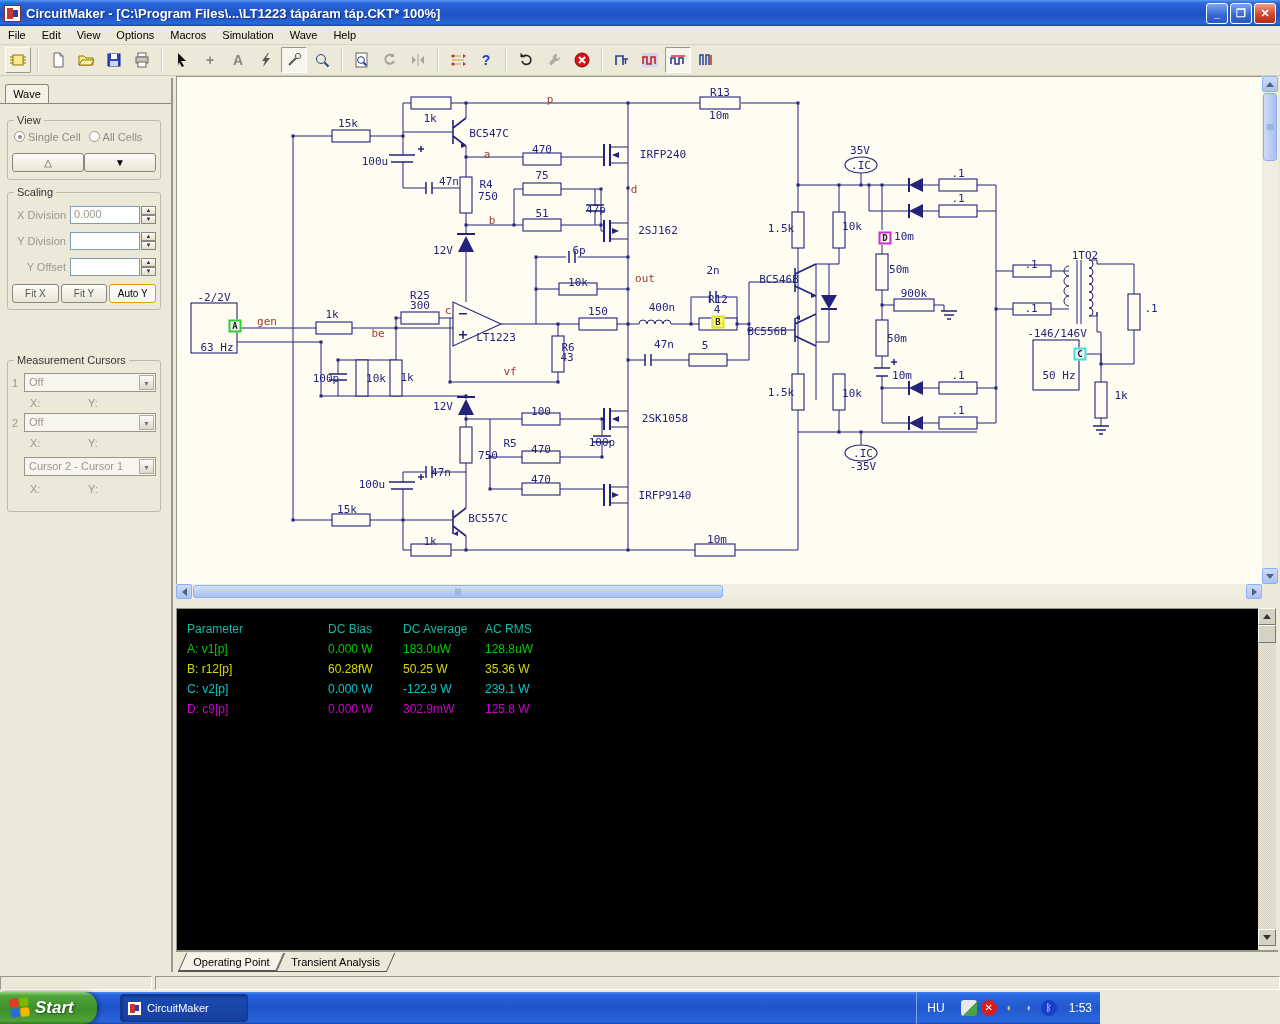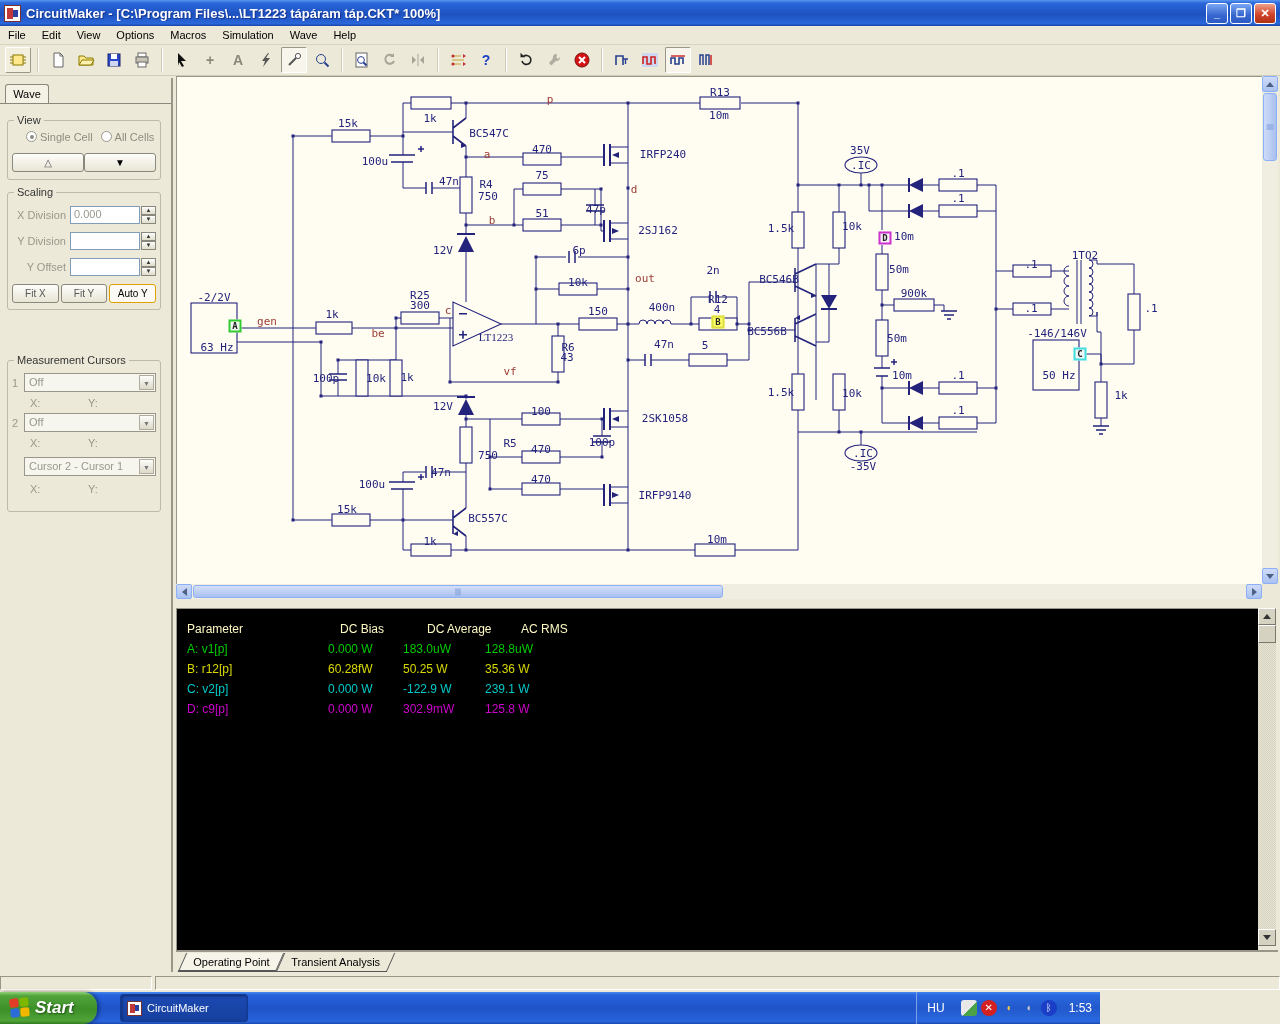--- a/index.html
+++ b/index.html
@@ -47,21 +47,21 @@
   .side-tab { position:absolute; left:5px; top:6px; width:44px; height:20px;
     border:1px solid #8a887c; border-bottom:none; border-radius:3px 3px 0 0;
     background:#f4f2e4; font-size:11px; text-align:center; line-height:19px; }
   .side-body { position:absolute; left:0; top:25px; right:0; bottom:0; border-top:1px solid #8a887c; }
   .groupbox { position:absolute; left:7px; width:154px; border:1px solid #bdbaa5; border-radius:3px; }
   .groupbox .legend { position:absolute; top:-7px; left:6px; background:#ece9d8; padding:0 3px;
     font-size:11px; color:#333; }
   .gb-view { top:16px; height:60px; }
   .gb-scaling { top:88px; height:118px; }
   .gb-cursors { top:216px; height:152px;margin-top:40px; }
-  .radio-row { position:absolute; top:10px; left:6px; right:2px; display:flex; font-size:11px; color:#8e8c80;margin-left:12px; }
+  .radio-row { position:absolute; top:10px; left:6px; right:2px; display:flex; font-size:11px; color:#8e8c80; }
   .radio { width:11px; height:11px; border-radius:50%; border:1px solid #9a978a; background:#fff; margin-right:3px; position:relative; }
   .radio.sel::after { content:""; position:absolute; left:3px; top:3px; width:4px; height:4px; border-radius:50%; background:#8e8c80; }
   .tri-btns { position:absolute; left:4px; right:4px; top:32px; display:flex; }
   .xp-btn { flex:1; height:19px; border:1px solid #8a887c; border-radius:3px; background:linear-gradient(#fdfdfb,#e8e5d4);
     font-size:10px; text-align:center; line-height:17px; color:#555; }
   .scale-row { position:absolute; left:4px; right:4px; height:20px; display:flex; align-items:center; }
   .scale-row .lbl { width:58px; font-size:11px; color:#9b988c; text-align:right; padding-right:4px; }
   .scale-row .inp { flex:1; height:18px; border:1px solid #7f9db9; background:#fff; font-size:11px;
     color:#9b988c; padding:1px 3px; font-family:"Liberation Sans",sans-serif; }
   .spin { width:15px; height:18px; margin-left:1px; display:flex; flex-direction:column; }
@@ -102,21 +102,21 @@
   .arr.down { border-left:4px solid transparent; border-right:4px solid transparent; border-top:5px solid #4d6185; }
   .arr.left { border-top:4px solid transparent; border-bottom:4px solid transparent; border-right:5px solid #4d6185; }
   .arr.right { border-top:4px solid transparent; border-bottom:4px solid transparent; border-left:5px solid #4d6185; }
   .grip { position:absolute; left:50%; top:50%; transform:translate(-50%,-50%); display:flex; gap:1px; }
   .grip i { display:block; width:1px; height:7px; background:#7d9bd8; }
 
   
   .results { position:absolute; left:176px; top:532px; width:1082px; height:342px; background:#000;
     border-left:1px solid #9a978a; border-top:1px solid #9a978a; font-size:12px; }
   .res-row { display:flex; padding-left:10px; height:20px; align-items:center; white-space:nowrap; }
-  .res-row.hdr { color:#fef9c3; margin-top:10px;gap:12px; }
+  .res-row.hdr { color:#14b8a6; margin-top:10px; }
   .res-c1 { width:141px; } .res-c2 { width:75px; } .res-c3 { width:82px; } .res-c4 { width:90px; }
   .res-scroll { position:absolute; left:1258px; top:532px; width:18px; height:338px;
     background:repeating-conic-gradient(#e8e5d6 0 25%, #d6d2c0 0 50%) 0 0/2px 2px; }
   .gray-btn { position:absolute; left:0; width:18px; height:17px; background:#d6d2c2;
     border:1px solid; border-color:#fff #7a786c #7a786c #fff; display:flex; align-items:center; justify-content:center; }
   .gray-btn .arr.up { border-bottom-color:#333; } .gray-btn .arr.down { border-top-color:#333; }
   .gray-thumb { position:absolute; left:0; top:17px; width:18px; height:18px; background:#d6d2c2;
     border:1px solid; border-color:#fff #7a786c #7a786c #fff; }
 
   
@@ -532,21 +532,21 @@
           <span class="sch-label" style="position: absolute; left: 974px; top: 231px;">.1</span>
           <span class="sch-label" style="position: absolute; left: 604px; top: 315px;">1.5k</span>
           <span class="sch-label" style="position: absolute; left: 675px; top: 316px;">10k</span>
           <span class="sch-label" style="position: absolute; left: 781px; top: 298px;">.1</span>
           <span class="sch-label" style="position: absolute; left: 781px; top: 333px;">.1</span>
           <span class="sch-label" style="position: absolute; left: 37px; top: 220px;">-2/2V</span>
           <span class="sch-label" style="position: absolute; left: 40px; top: 270px;">63 Hz</span>
           <span class="sch-label" style="position: absolute; left: 155px; top: 237px;">1k</span>
           <span class="sch-label" style="position: absolute; left: 243px; top: 218px;">R25</span>
           <span class="sch-label" style="position: absolute; left: 243px; top: 228px;">300</span>
-          <span class="sch-label" style="position: absolute; left: 319px; top: 260px; font-family: Liberation Serif, serif;">LT1223</span>
+          <span class="sch-label" style="position: absolute; left: 319px; top: 260px;">LT1223</span>
           <span class="sch-label" style="position: absolute; left: 421px; top: 234px;">150</span>
           <span class="sch-label" style="position: absolute; left: 485px; top: 230px;">400n</span>
           <span class="sch-label" style="position: absolute; left: 391px; top: 270px;">R6</span>
           <span class="sch-label" style="position: absolute; left: 390px; top: 280px;">43</span>
           <span class="sch-label" style="position: absolute; left: 487px; top: 267px;">47n</span>
           <span class="sch-label" style="position: absolute; left: 528px; top: 268px;">5</span>
           <span class="sch-label" style="position: absolute; left: 149px; top: 301px;">100p</span>
           <span class="sch-label" style="position: absolute; left: 199px; top: 301px;">10k</span>
           <span class="sch-label" style="position: absolute; left: 230px; top: 300px;">1k</span>
           <span class="sch-label" style="position: absolute; left: 266px; top: 329px;">12V</span>

